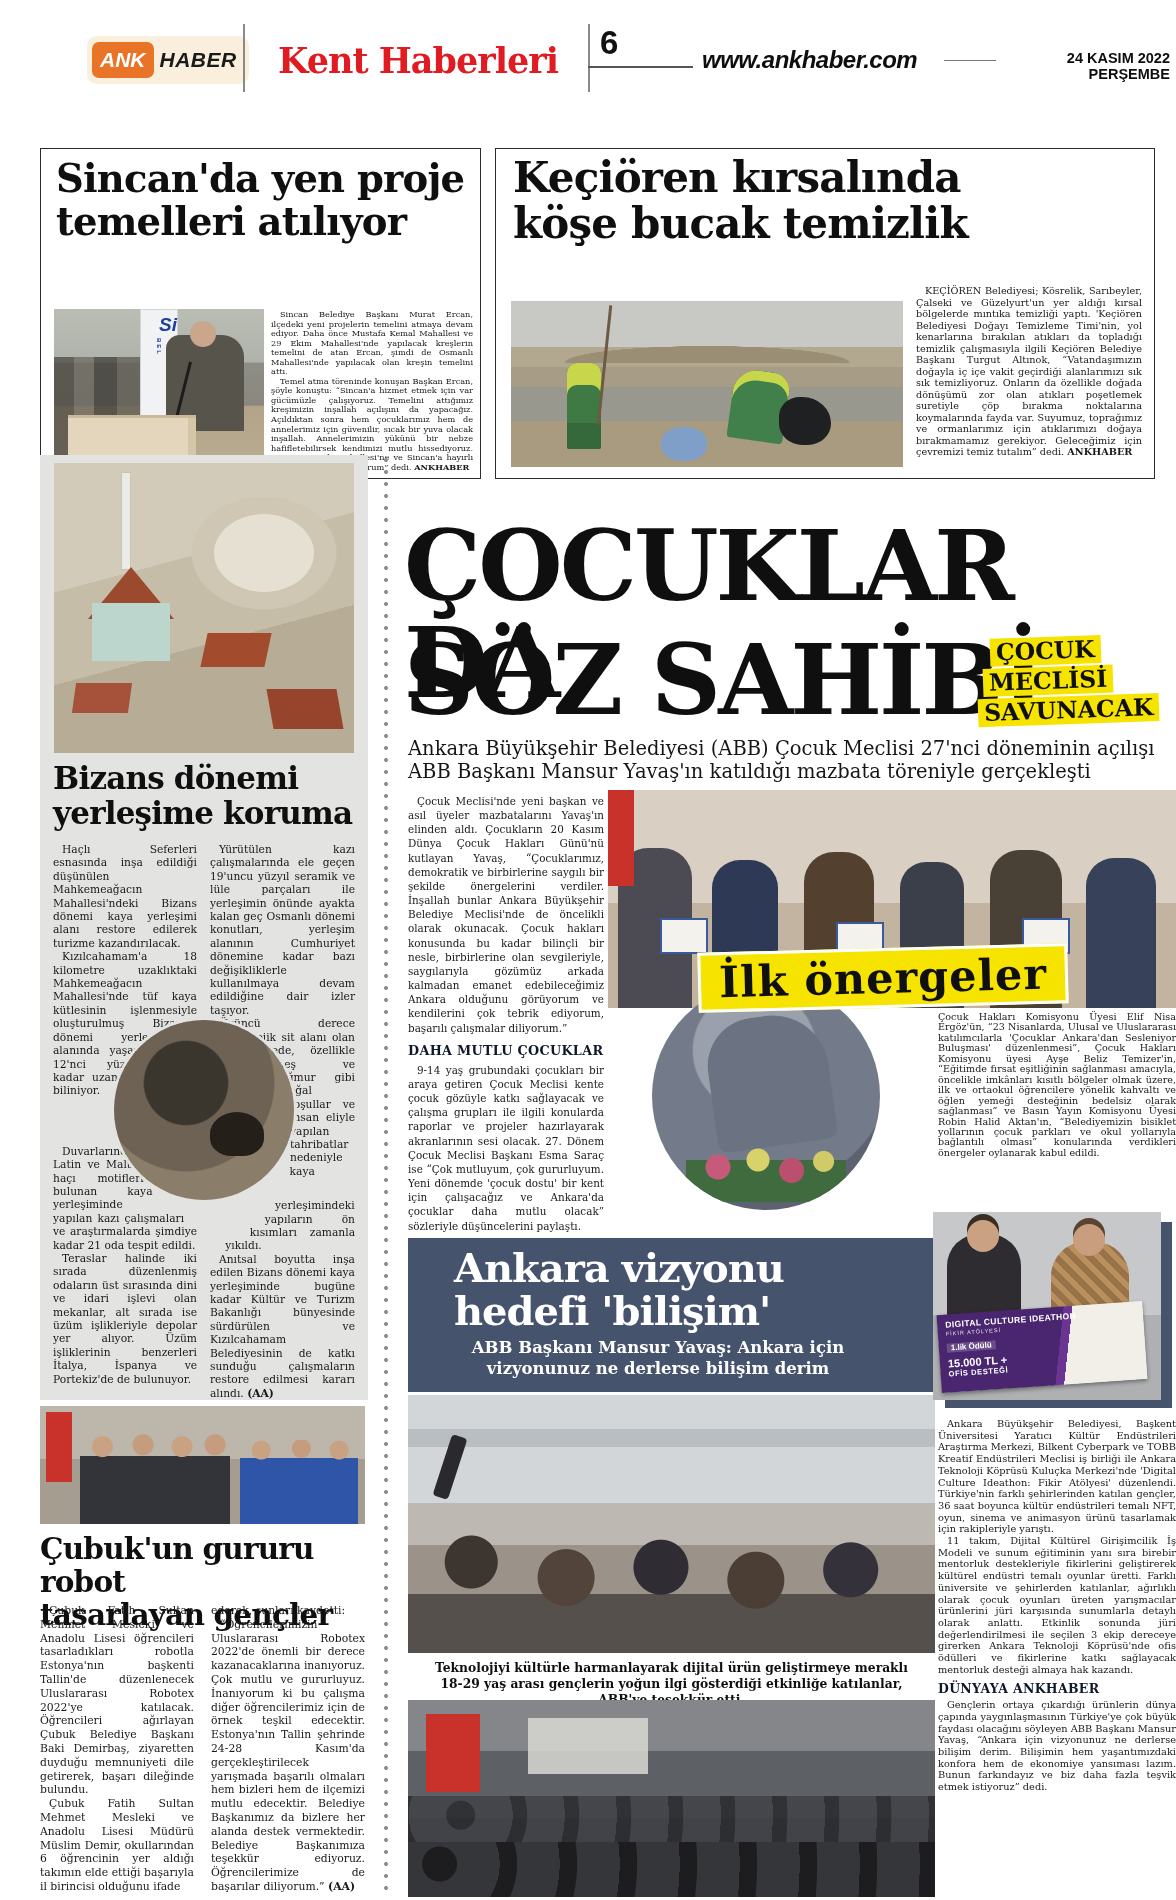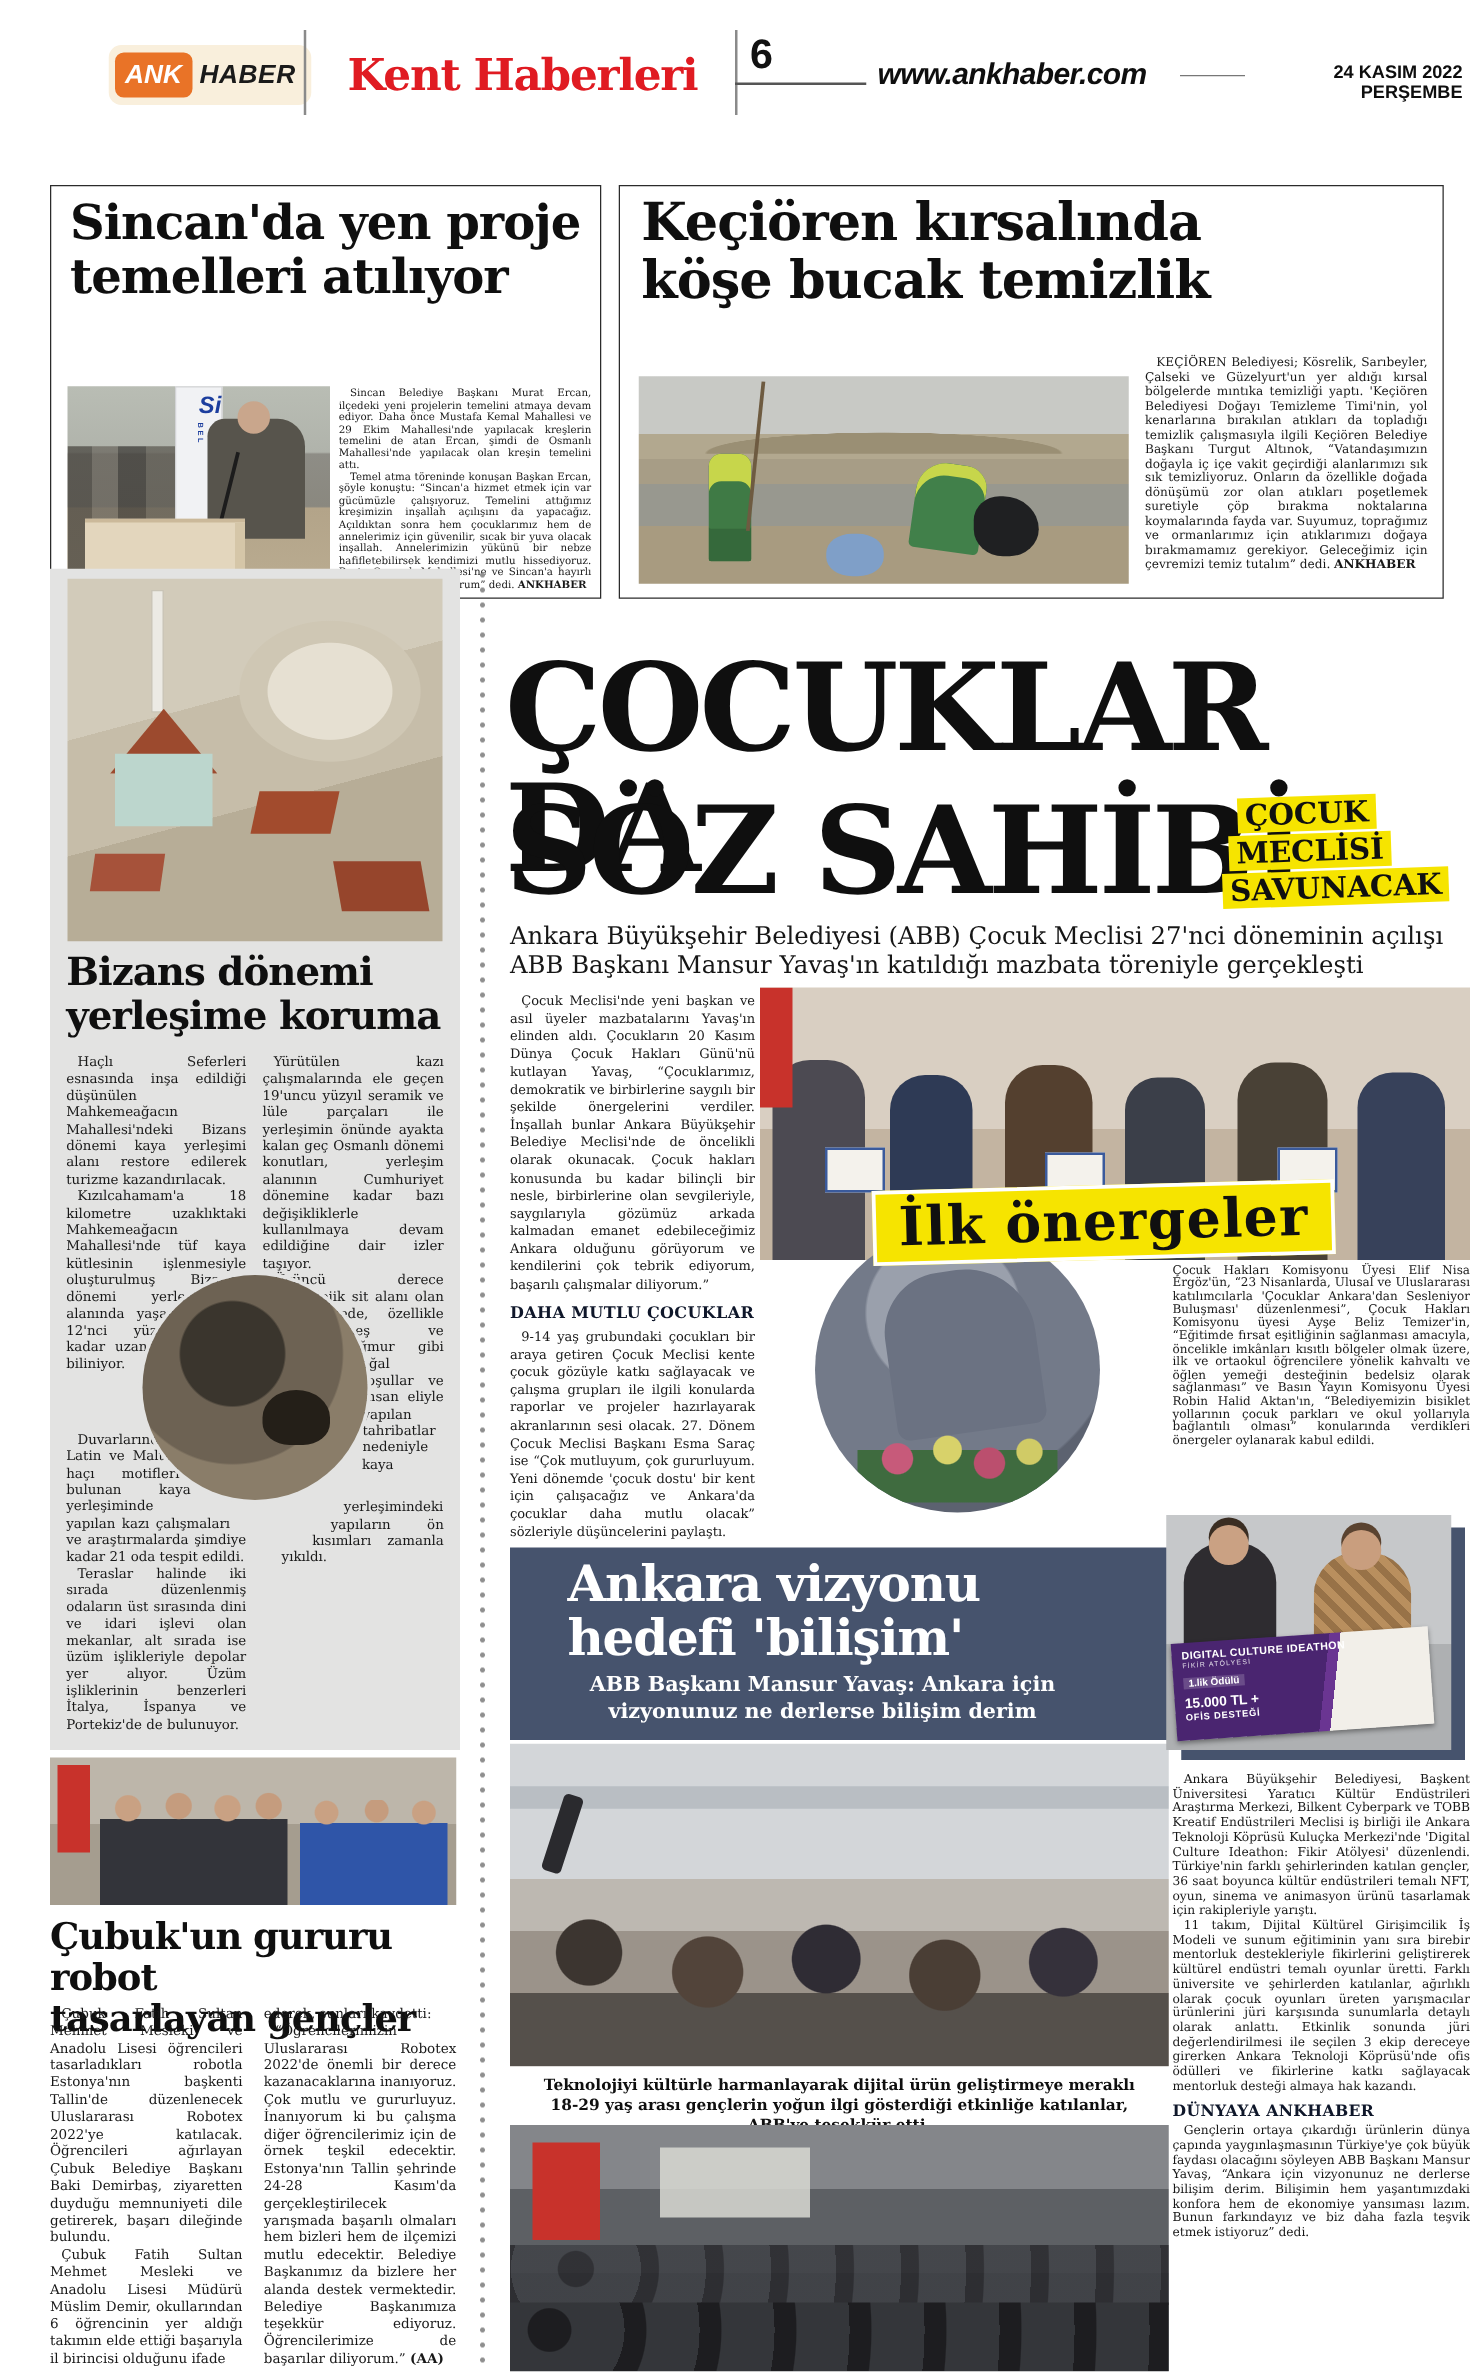--- a/index.html
+++ b/index.html
@@ -102,20 +102,21 @@
         <p>Haçlı Seferleri esnasında inşa edildiği düşünülen Mahkemeağacın Mahallesi'ndeki Bizans dönemi kaya yerleşimi alanı restore edilerek turizme kazandırılacak.</p>
         <div class="sq sqr"></div>
         <p>Kızılcahamam'a 18 kilometre uzaklıktaki Mahkemeağacın Mahallesi'nde tüf kaya kütlesinin işlenmesiyle oluşturulmuş Bizans dönemi yerleşim alanında yaşamın 12'nci yüzyıla kadar uzandığı biliniyor.</p>
         <p>Duvarlarında Latin ve Malta haçı motifleri bulunan kaya yerleşiminde yapılan kazı çalışmaları ve araştırmalarda şimdiye kadar 21 oda tespit edildi.</p>
         <p>Teraslar halinde iki sırada düzenlenmiş odaların üst sırasında dini ve idari işlevi olan mekanlar, alt sırada ise üzüm işlikleriyle depolar yer alıyor. Üzüm işliklerinin benzerleri İtalya, İspanya ve Portekiz'de de bulunuyor.</p>
       </div>
       <div class="bt" style="width:145px;font-size:10.7px;line-height:13.4px;">
         <p>Yürütülen kazı çalışmalarında ele geçen 19'uncu yüzyıl seramik ve lüle parçaları ile yerleşimin önünde ayakta kalan geç Osmanlı dönemi konutları, yerleşim alanının Cumhuriyet dönemine kadar bazı değişikliklerle kullanılmaya devam edildiğine dair izler taşıyor.</p>
         <div class="sq sql"></div>
         <p>Üçüncü derece arkeolojik sit alanı olan bölgede, özellikle güneş ve yağmur gibi doğal koşullar ve insan eliyle yapılan tahribatlar nedeniyle kaya yerleşimindeki yapıların ön kısımları zamanla yıkıldı.</p>
+        <p><span>Anıtsal boyutta inşa edilen Bizans dönemi kaya yerleşiminde bugüne kadar Kültür ve Turizm Bakanlığı bünyesinde sürdürülen ve Kızılcahamam Belediyesinin de katkı sunduğu çalışmaların restore edilmesi kararı alındı.</span> <b class="sign">(AA)</b></p>
       </div>
     </div>
     <div class="ph" style="left:74px;top:565px;width:180px;height:180px;border-radius:50%;background:radial-gradient(circle at 40% 35%,#3a352d 0 26%,#6d6253 27% 55%,#8a7d69 56% 80%,#a3957d 81%);box-shadow:0 0 0 3px #e3e3e2;">
       <div class="figshape" style="left:96px;top:92px;width:54px;height:44px;background:#241f18;border-radius:50% 50% 40% 40%;"></div>
     </div>
   </section>
 
   <div class="dotline" style="left:384px;top:458px;height:1434px;"></div>
 
   <div class="abs hl" style="left:404px;top:518px;font-size:97px;letter-spacing:-3px;line-height:1;">ÇOCUKLAR DA</div>

